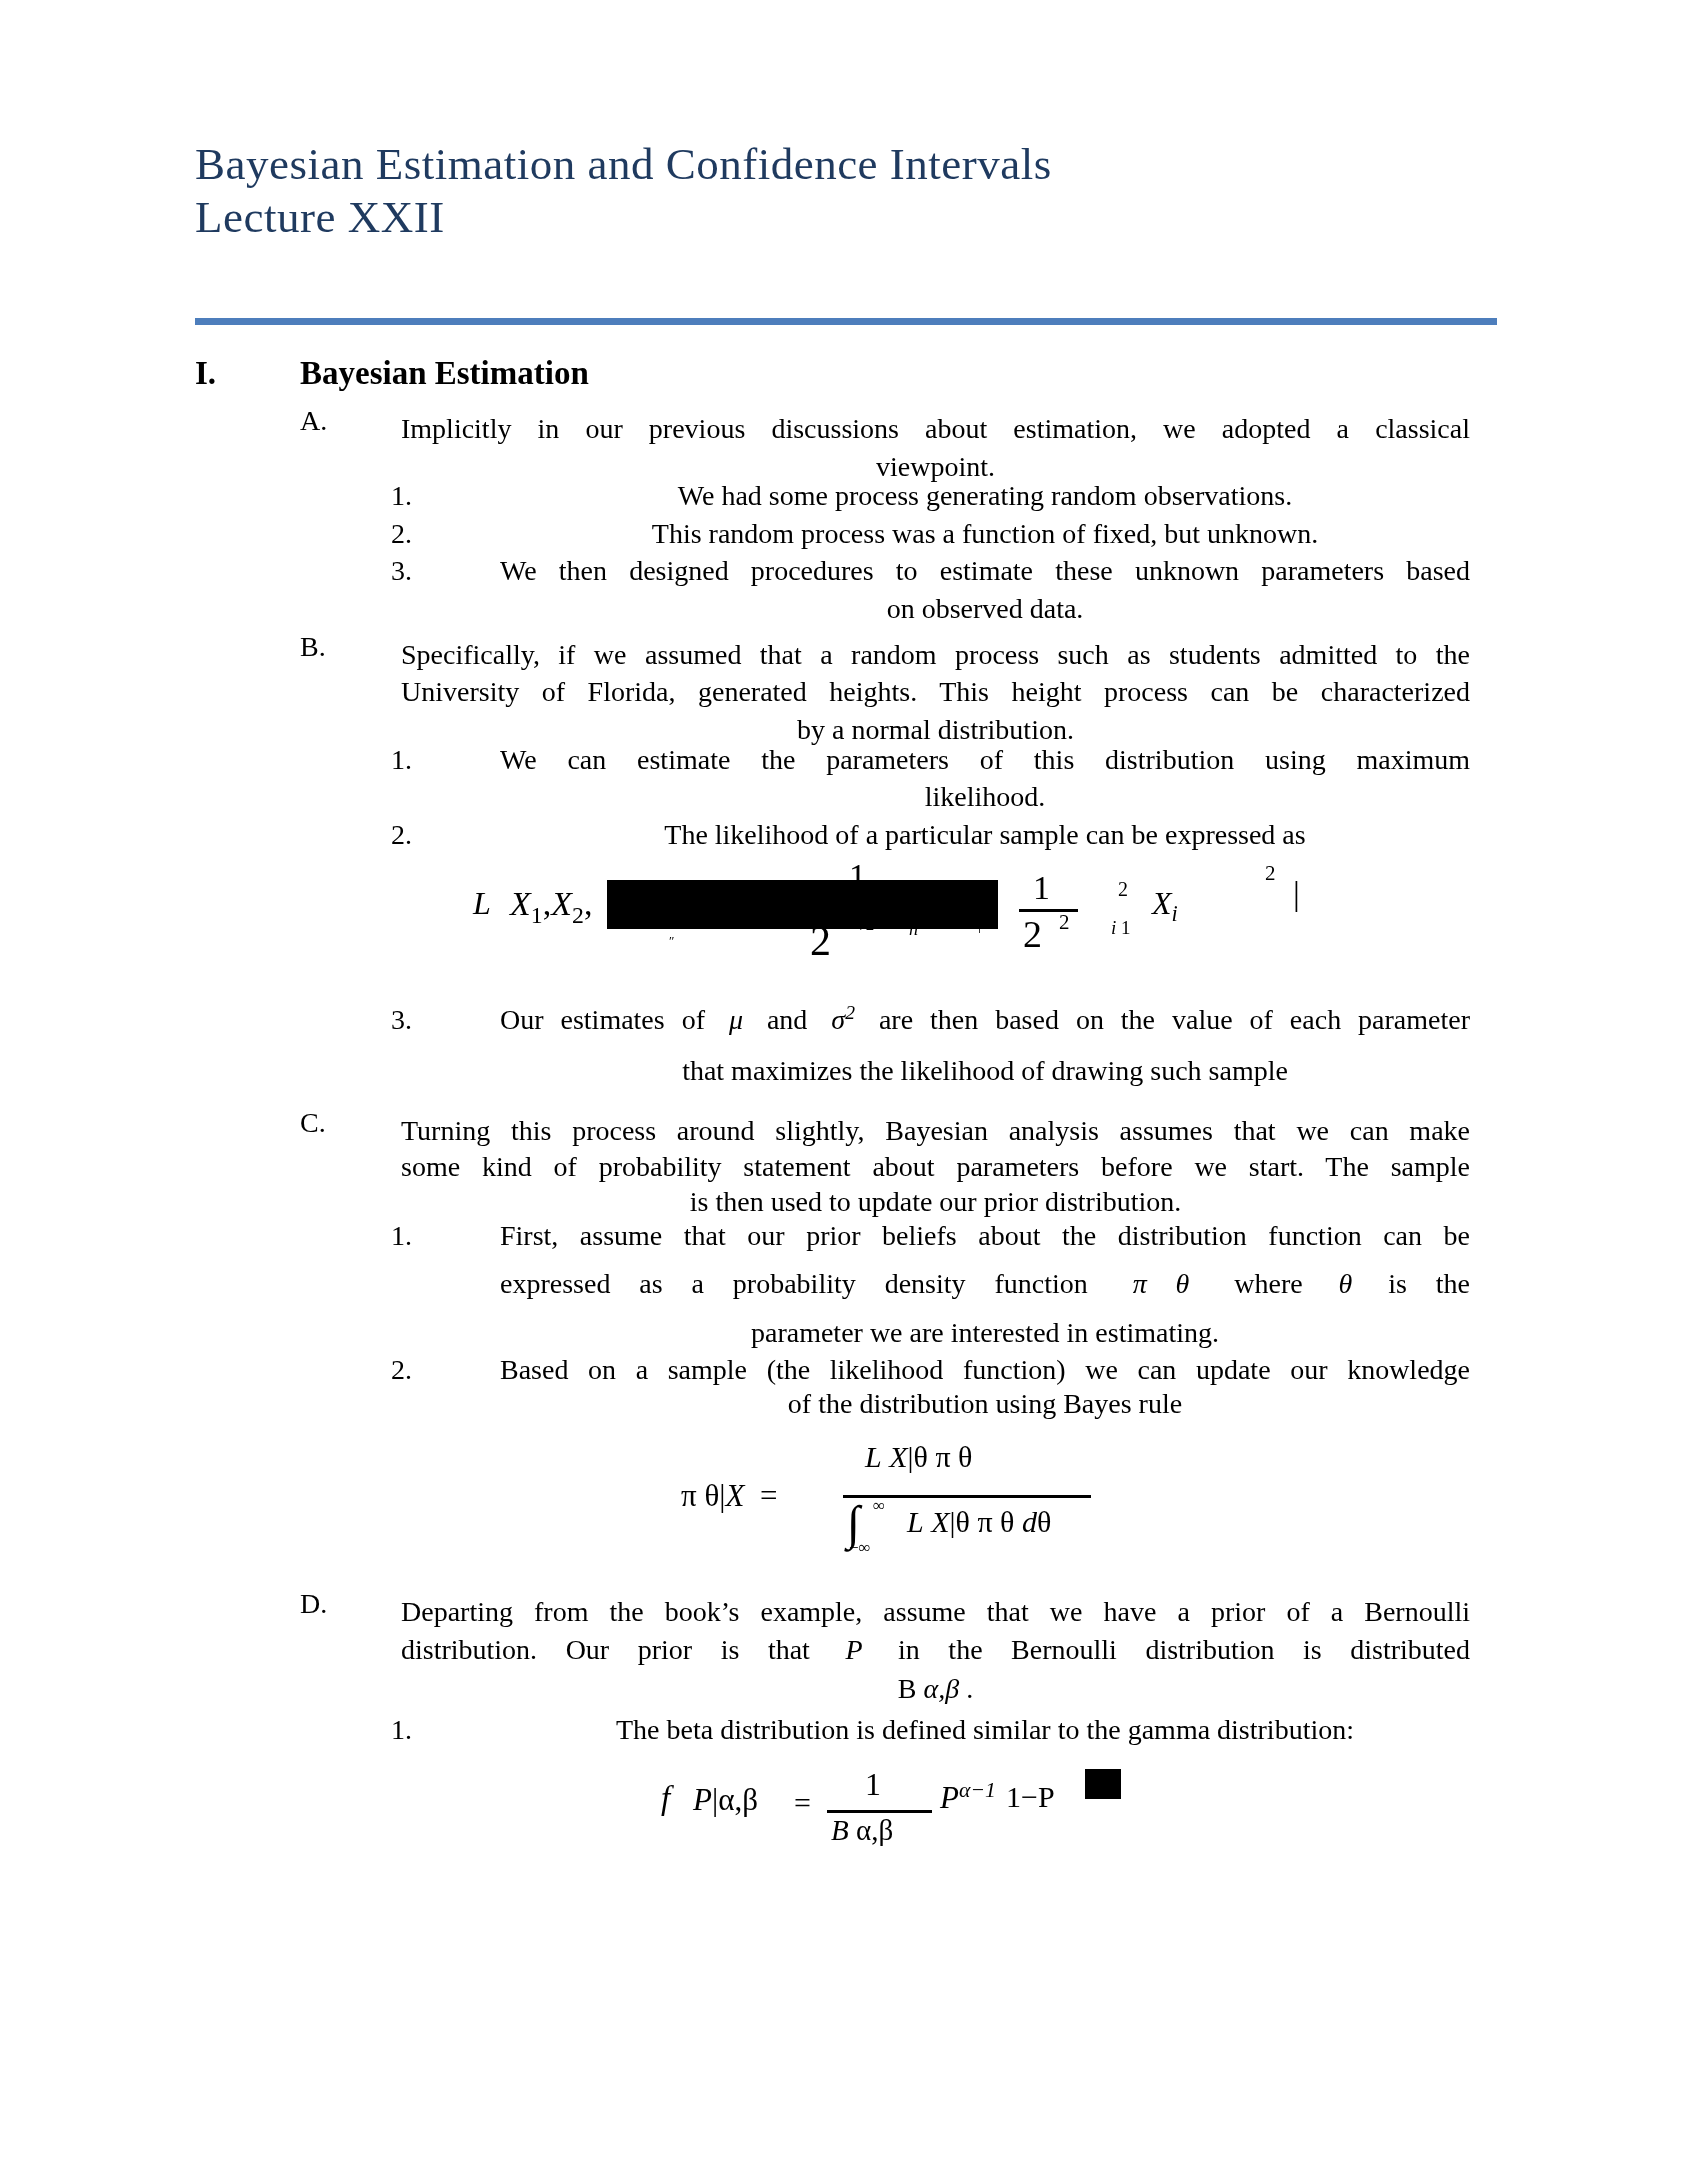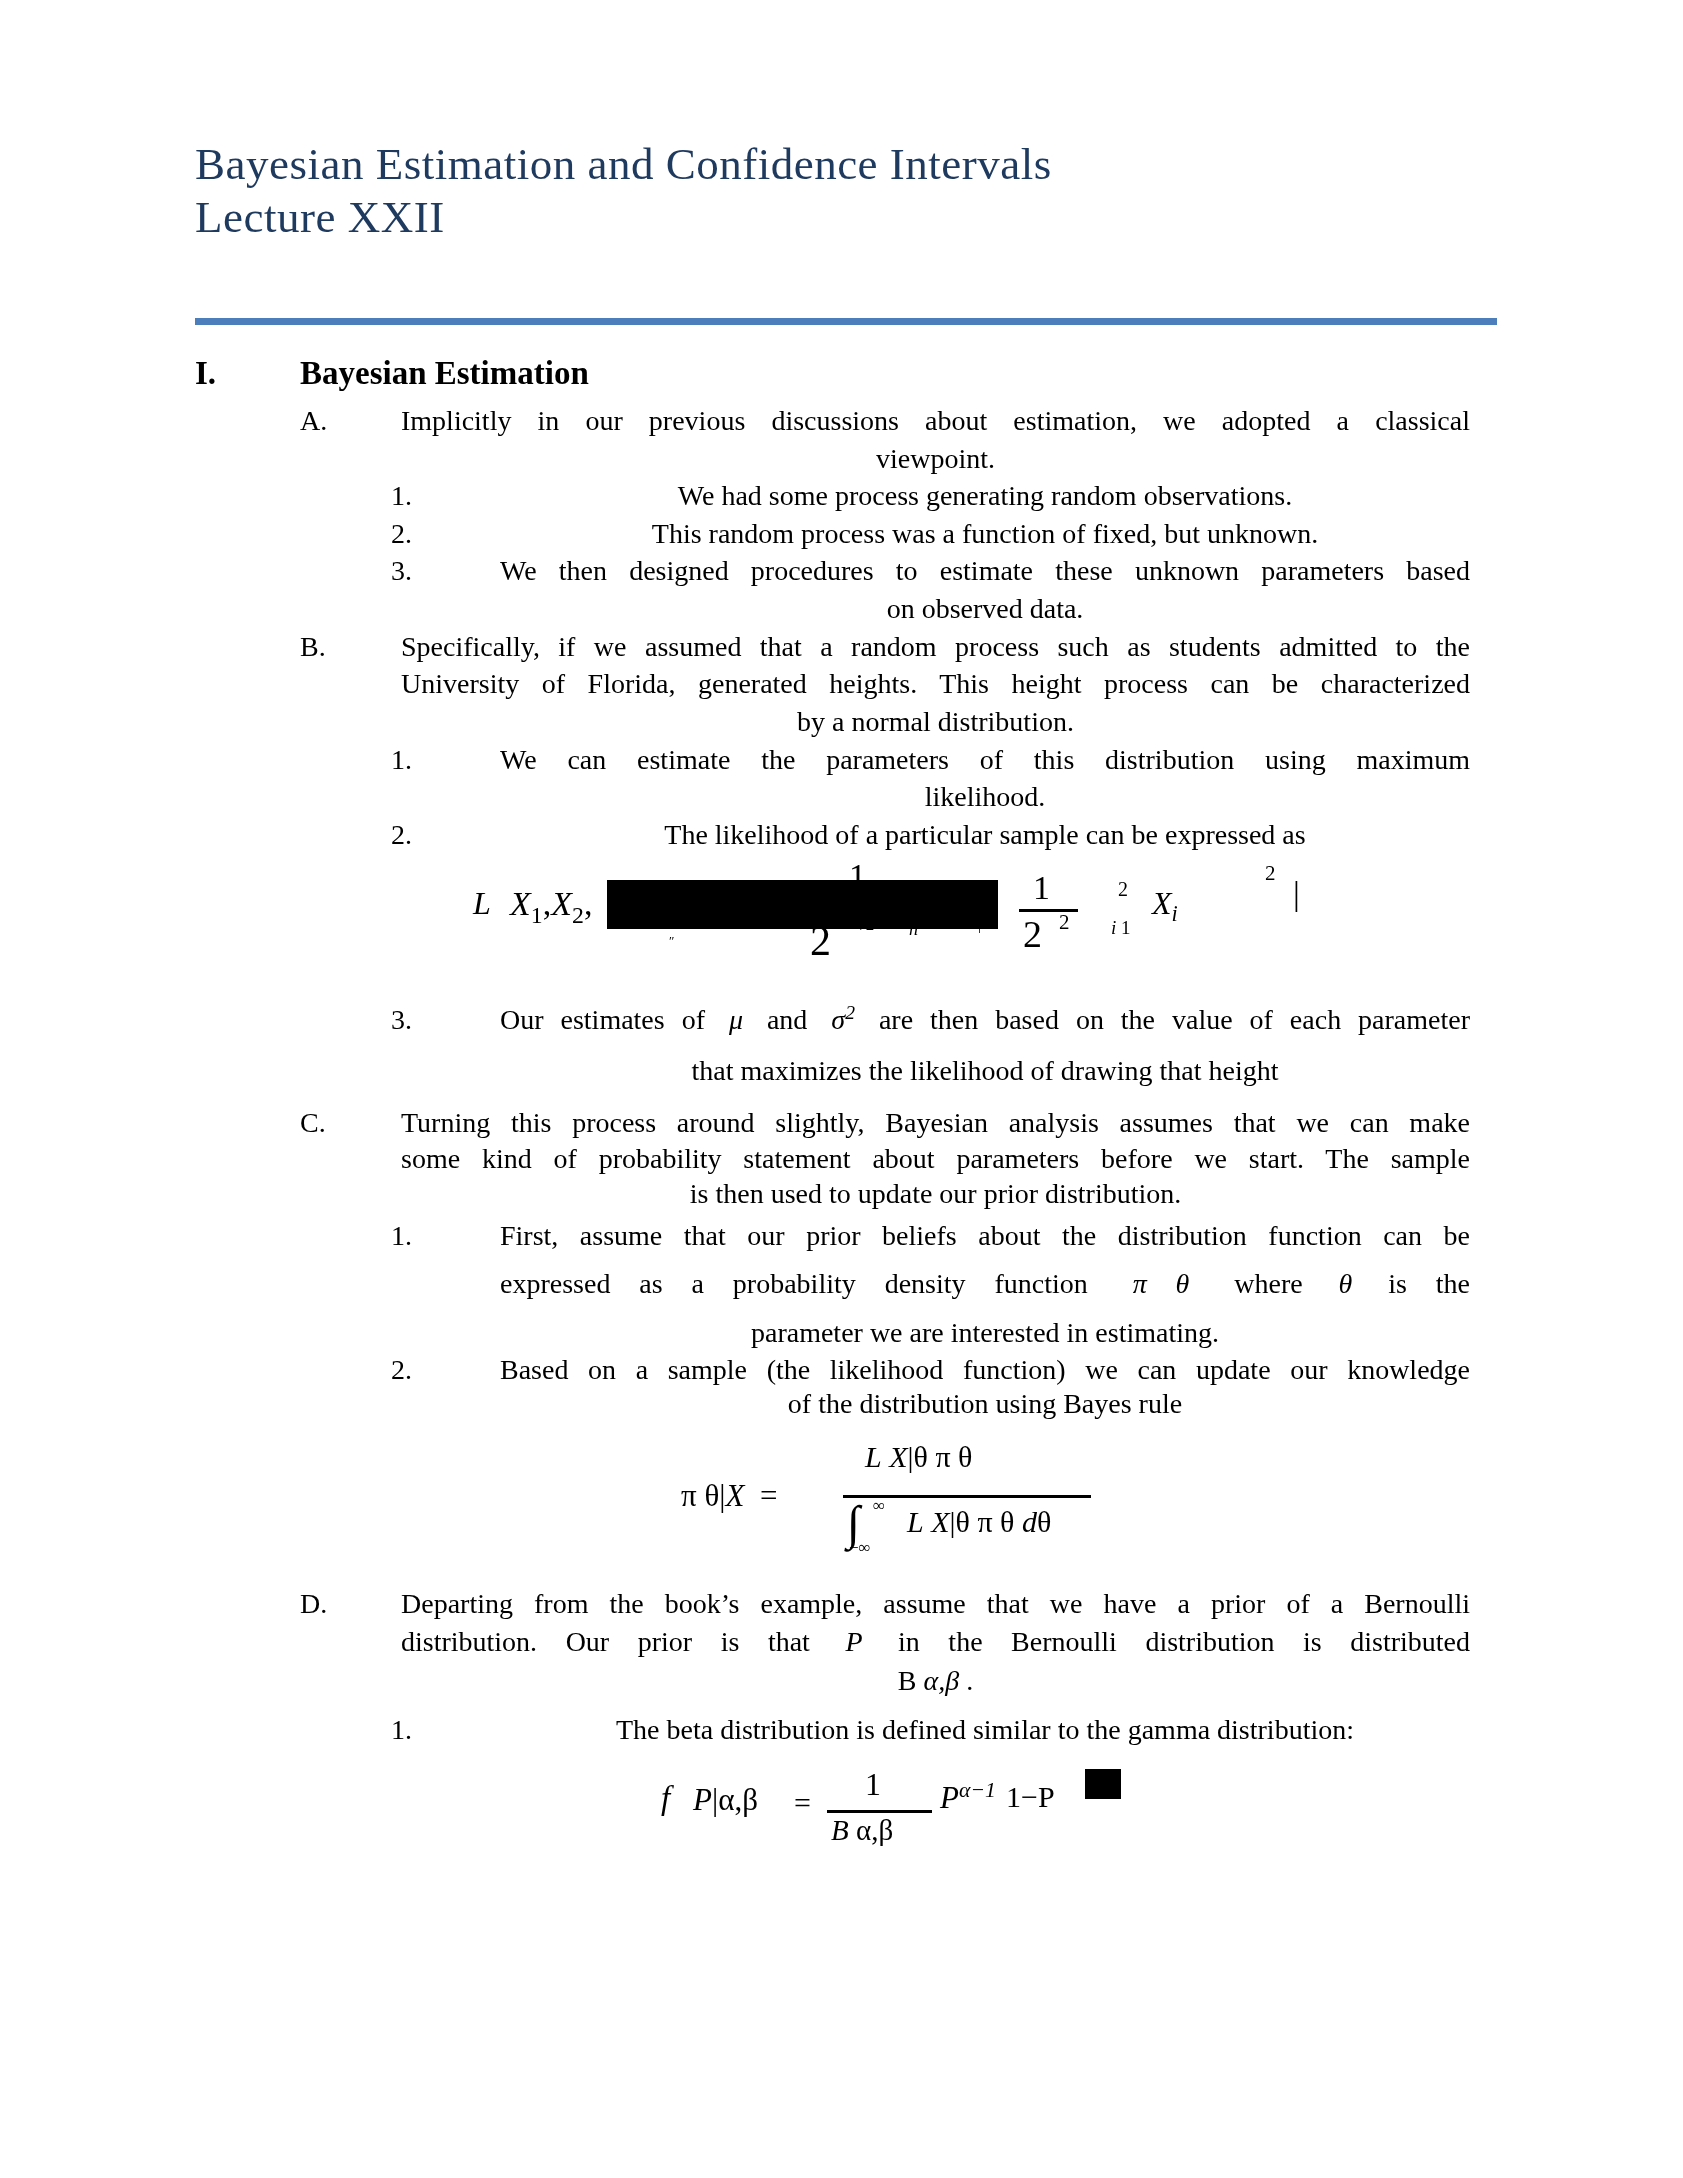--- a/index.html
+++ b/index.html
@@ -16,21 +16,21 @@
     font-size:45px;line-height:51px;letter-spacing:0.5px;
     color:#1f3a5f;white-space:nowrap;
   }
   .rule{position:absolute;left:195px;top:318px;width:1302px;height:7px;background:#4d7ebc;}
   .hnum{position:absolute;left:195px;top:355px;font-size:33px;font-weight:bold;white-space:nowrap;}
   .htxt{position:absolute;left:300px;top:355px;font-size:33px;font-weight:bold;white-space:nowrap;}
   .lbl{position:absolute;font-size:28px;line-height:36px;white-space:nowrap;}
   .lblA{left:300px;}
   .lbl3{left:391px;}
   .ln{position:absolute;font-size:28px;line-height:36px;}
-  .l2{left:401px;width:1069px;}
+  .l2{left:401px;width:1069px;margin-top:8px;}
   .l3{left:500px;width:970px;}
   .j{text-align:justify;text-align-last:justify;}
   .n{white-space:nowrap;text-align:center;}
   .it{font-style:italic;}
   .sup{display:inline-block;vertical-align:super;font-size:70%;line-height:0;}
   .sub{display:inline-block;vertical-align:sub;font-size:70%;line-height:0;}
   
   .fx{position:absolute;}
   .ftok{position:absolute;white-space:nowrap;line-height:1;}
   .redact{position:absolute;background:#000;}
@@ -92,21 +92,21 @@
     <span class="ftok" style="left:586px;top:53px;font-size:21px">2</span>
     <span class="ftok" style="left:645px;top:20px;font-size:20px">2</span>
     <span class="ftok" style="left:638px;top:59px;font-size:19px"><span class="it">i</span>&nbsp;<span>1</span></span>
     <span class="ftok" style="left:679px;top:28px;font-size:32px"><span class="it">X</span><span class="sub it">i</span></span>
     <span class="ftok" style="left:792px;top:4px;font-size:21px">2</span>
     <span class="ftok" style="left:820px;top:18px;font-size:34px">|</span>
   </div>
 
   <div class="lbl lbl3" style="top:1002px">3.</div>
   <div class="ln l3 j" style="top:1002px"><span>Our estimates of </span><span class="it mgap-s">μ</span><span> and </span><span class="it mgap-s"><span>σ</span><span class="sup">2</span></span><span> are then based on the value of each parameter</span></div>
-  <div class="ln l3 n" style="top:1053px">that maximizes the likelihood of drawing that height</div>
+  <div class="ln l3 n" style="top:1053px">that maximizes the likelihood of drawing such sample</div>
 
   <div class="lbl lblA" style="top:1105px">C.</div>
   <div class="ln l2 j" style="top:1105px">Turning this process around slightly, Bayesian analysis assumes that we can make</div>
   <div class="ln l2 j" style="top:1141px">some kind of probability statement about parameters before we start. The sample</div>
   <div class="ln l2 n" style="top:1176px">is then used to update our prior distribution.</div>
 
   <div class="lbl lbl3" style="top:1218px">1.</div>
   <div class="ln l3 j" style="top:1218px">First, assume that our prior beliefs about the distribution function can be</div>
   <div class="ln l3 j" style="top:1266px"><span>expressed as a probability density function</span> <span class="it mgap">π θ</span> <span>where</span> <span class="it mgap-s">θ</span> <span>is the</span></div>
   <div class="ln l3 n" style="top:1315px">parameter we are interested in estimating.</div>

